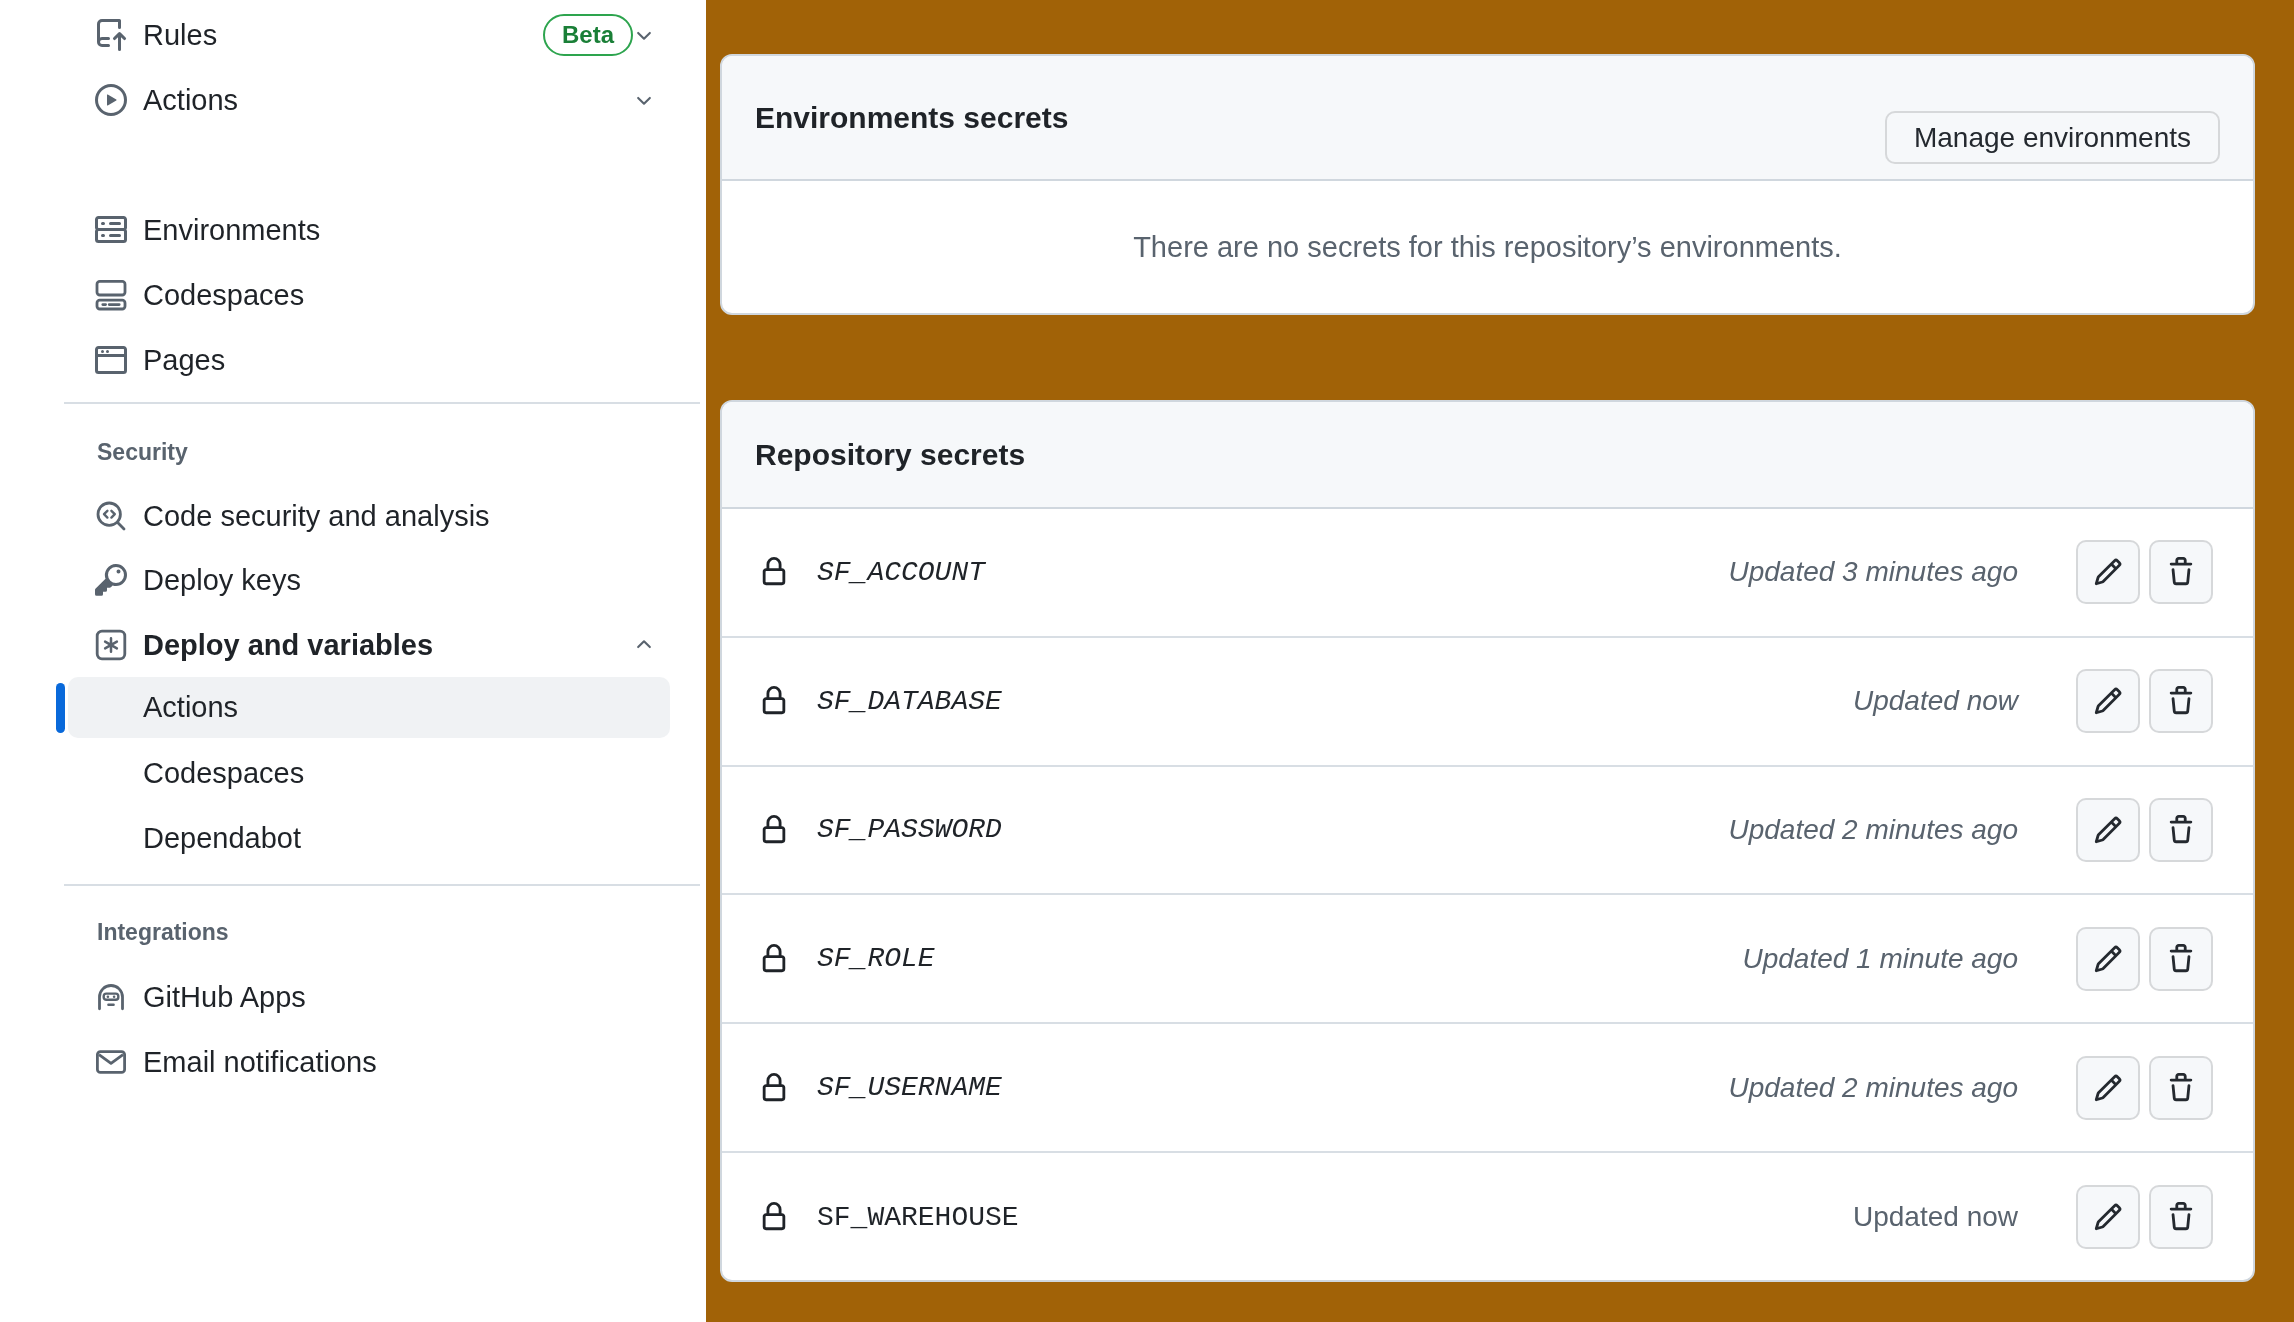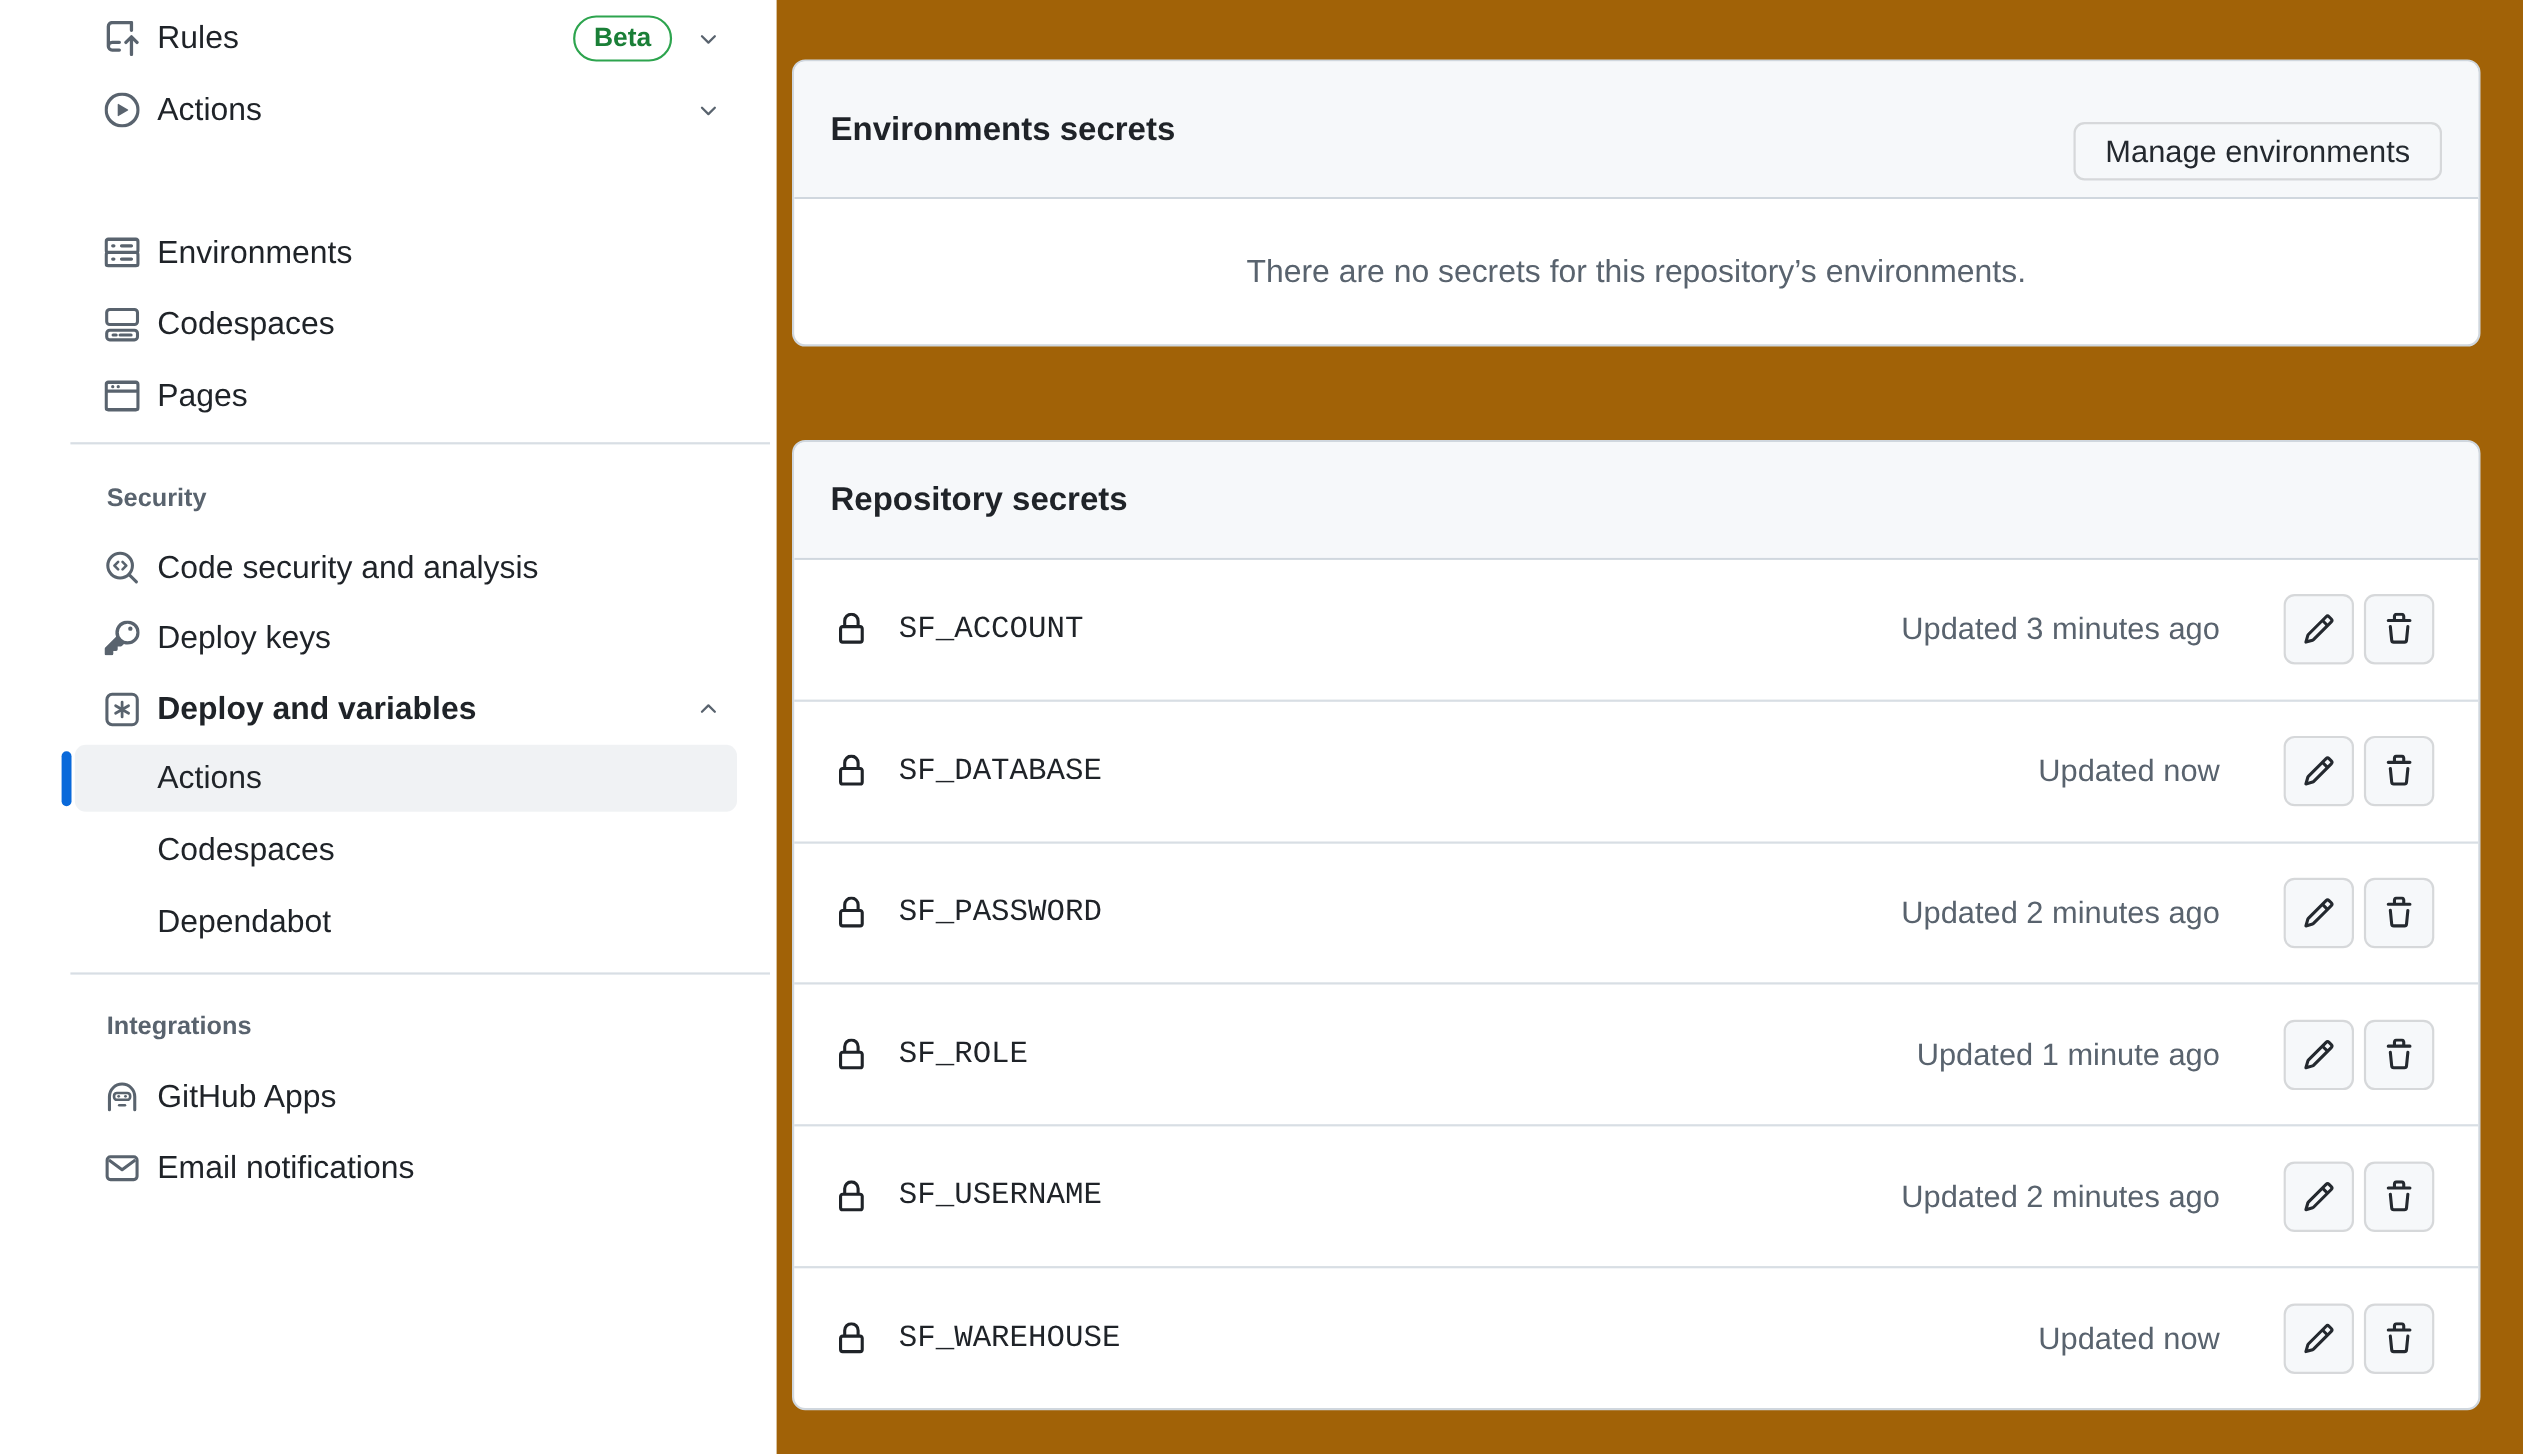--- a/index.html
+++ b/index.html
@@ -7,21 +7,21 @@
   body { font-family:"Liberation Sans","DejaVu Sans",sans-serif; color:#1f2328; }
   #app { position:relative; width:2294px; height:1322px; background:#a16207; overflow:hidden; }
 
   
   .sidebar { position:absolute; left:0; top:0; width:706px; height:1322px; background:#fff; }
   .srow { position:absolute; left:0; width:706px; height:64px; display:flex; align-items:center;
           padding:0 51px 0 95px; cursor:pointer; }
   .srow .nav-icon { width:32px; height:32px; flex:0 0 32px; color:#59636e; display:flex; align-items:center; justify-content:center; }
   .srow .nav-label { margin-left:16px; font-size:29px; color:#1f2328; white-space:nowrap; }
   .srow .nav-label.bold { font-weight:600; }
-  .srow .row-right { margin-left:auto; display:flex; align-items:center; gap:22px; }
+  .srow .row-right { margin-left:auto; display:flex; align-items:center; }
   .sub-row { padding-left:143px; }
   .sub-row .nav-label { margin-left:0; }
   .sel-pill { position:absolute; left:68px; top:677px; width:602px; height:61px;
               background:rgba(208,215,222,0.32); border-radius:10px; display:flex; align-items:center;
               padding-left:75px; cursor:pointer; }
   .sel-pill .nav-label { font-size:29px; color:#1f2328; }
   .sel-bar { position:absolute; left:56px; top:683px; width:9px; height:50px; border-radius:5px; background:#0969da; }
   .side-divider { position:absolute; left:64px; width:636px; height:2px; background:#d8dee4; }
   .section-header { position:absolute; left:97px; height:32px; display:flex; align-items:center;
                     font-size:23px; font-weight:600; color:#59636e; }
@@ -43,21 +43,21 @@
   .env-body { height:132px; display:flex; align-items:center; justify-content:center; }
   .empty-msg { font-size:29px; color:#59636e; }
   .btn { display:inline-flex; align-items:center; justify-content:center; background:#f6f8fa;
          border:2px solid rgba(31,35,40,0.15); border-radius:10px; cursor:pointer; color:#24292f; }
   .btn-manage { margin-left:auto; height:53px; padding:0 27px; font-size:28px; font-weight:500;
                 font-family:"Liberation Sans","DejaVu Sans",sans-serif; white-space:nowrap;margin-top:40px; }
   .icon-btn { width:64px; height:64px; flex:0 0 64px; }
   .icon-btn svg { width:30px; height:30px; }
 
   .secret-row { height:128.8px; display:flex; align-items:center; padding:0 40px 0 37px; }
-  .secret-row:not(:last-child) { border-bottom:2px solid #d8dee4; }
+  .secret-row:not(:last-child) { border-bottom:2px solid #d8dee4;font-style:italic; }
   .lock-icon { width:30px; height:30px; flex:0 0 30px; color:#1f2328; }
   .secret-name { margin-left:28px; font-family:"Liberation Mono","DejaVu Sans Mono",monospace;
                  font-size:28px; color:#1f2328; white-space:nowrap; }
   .row-right2 { margin-left:auto; display:flex; align-items:center; gap:58px; }
   .updated { font-size:28px; color:#59636e; white-space:nowrap; }
   .btn-group { display:flex; align-items:center; gap:9px; }
 </style>
 </head>
 <body>
 

